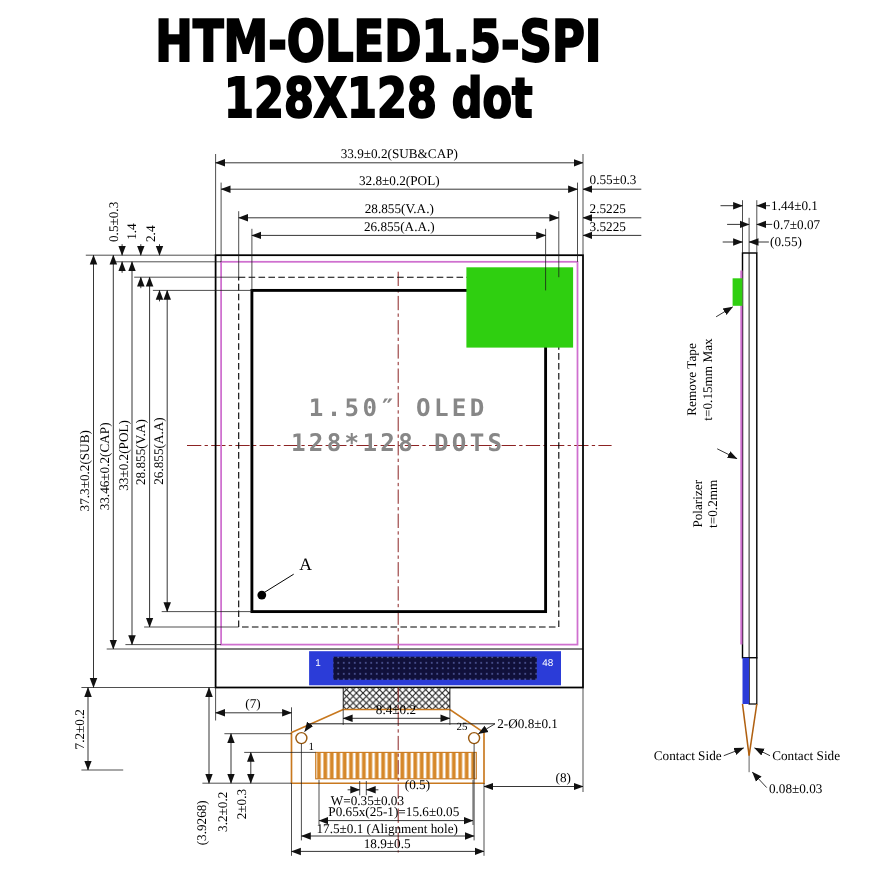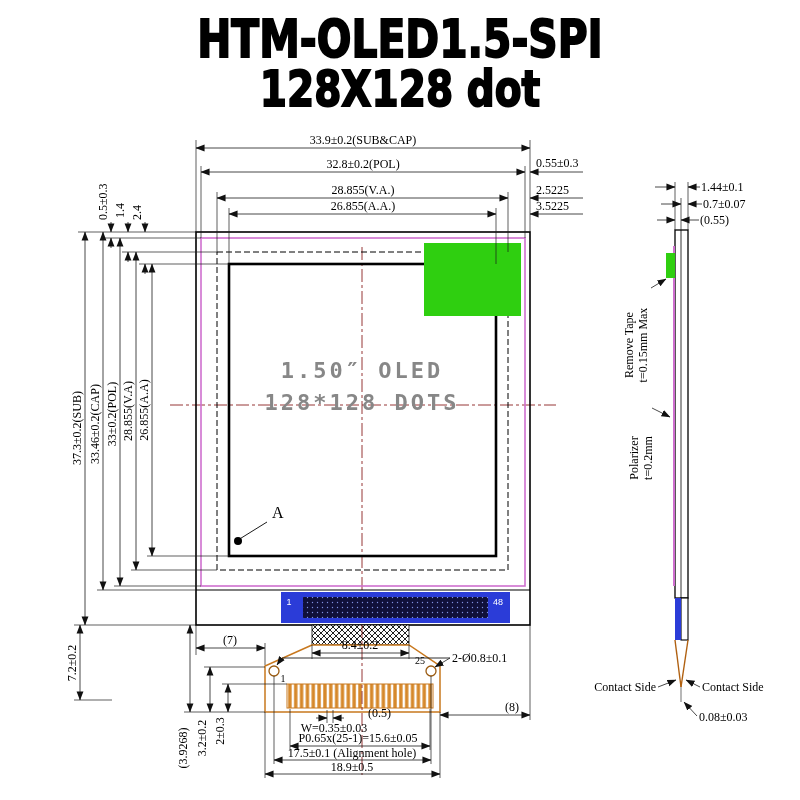--- a/index.html
+++ b/index.html
@@ -1,18 +1,18 @@
 <!DOCTYPE html>
 <html><head>
 <meta charset="utf-8">
 <style>
   html,body{margin:0;padding:0}
   body{width:800px;height:800px;background:#ffffff;position:relative;overflow:hidden;
        font-family:"Liberation Sans",sans-serif}
-  .stage{position:absolute;left:0;top:0;width:800px;height:800px}
+  .stage{position:absolute;left:0;top:0;width:688px;height:800px}
   .title{position:absolute;left:0;width:100%;text-align:center;font-weight:bold;color:#000;
          font-family:"DejaVu Sans",sans-serif;-webkit-text-stroke:1.8px #000;
          transform:scale(.85,1.08);transform-origin:50% 0}
   #t1{top:8px;font-size:48px}
   #t2{top:60px;font-size:46px}
   svg{position:absolute;left:0;top:0}
   .ext{stroke:#1a1a1a;stroke-width:.7}
   .ln{stroke:#1a1a1a;stroke-width:.9}
   .dim2{stroke:#1a1a1a;stroke-width:.8;marker-start:url(#ar);marker-end:url(#ar)}
   .dimS{stroke:#1a1a1a;stroke-width:.8;marker-start:url(#ar)}

